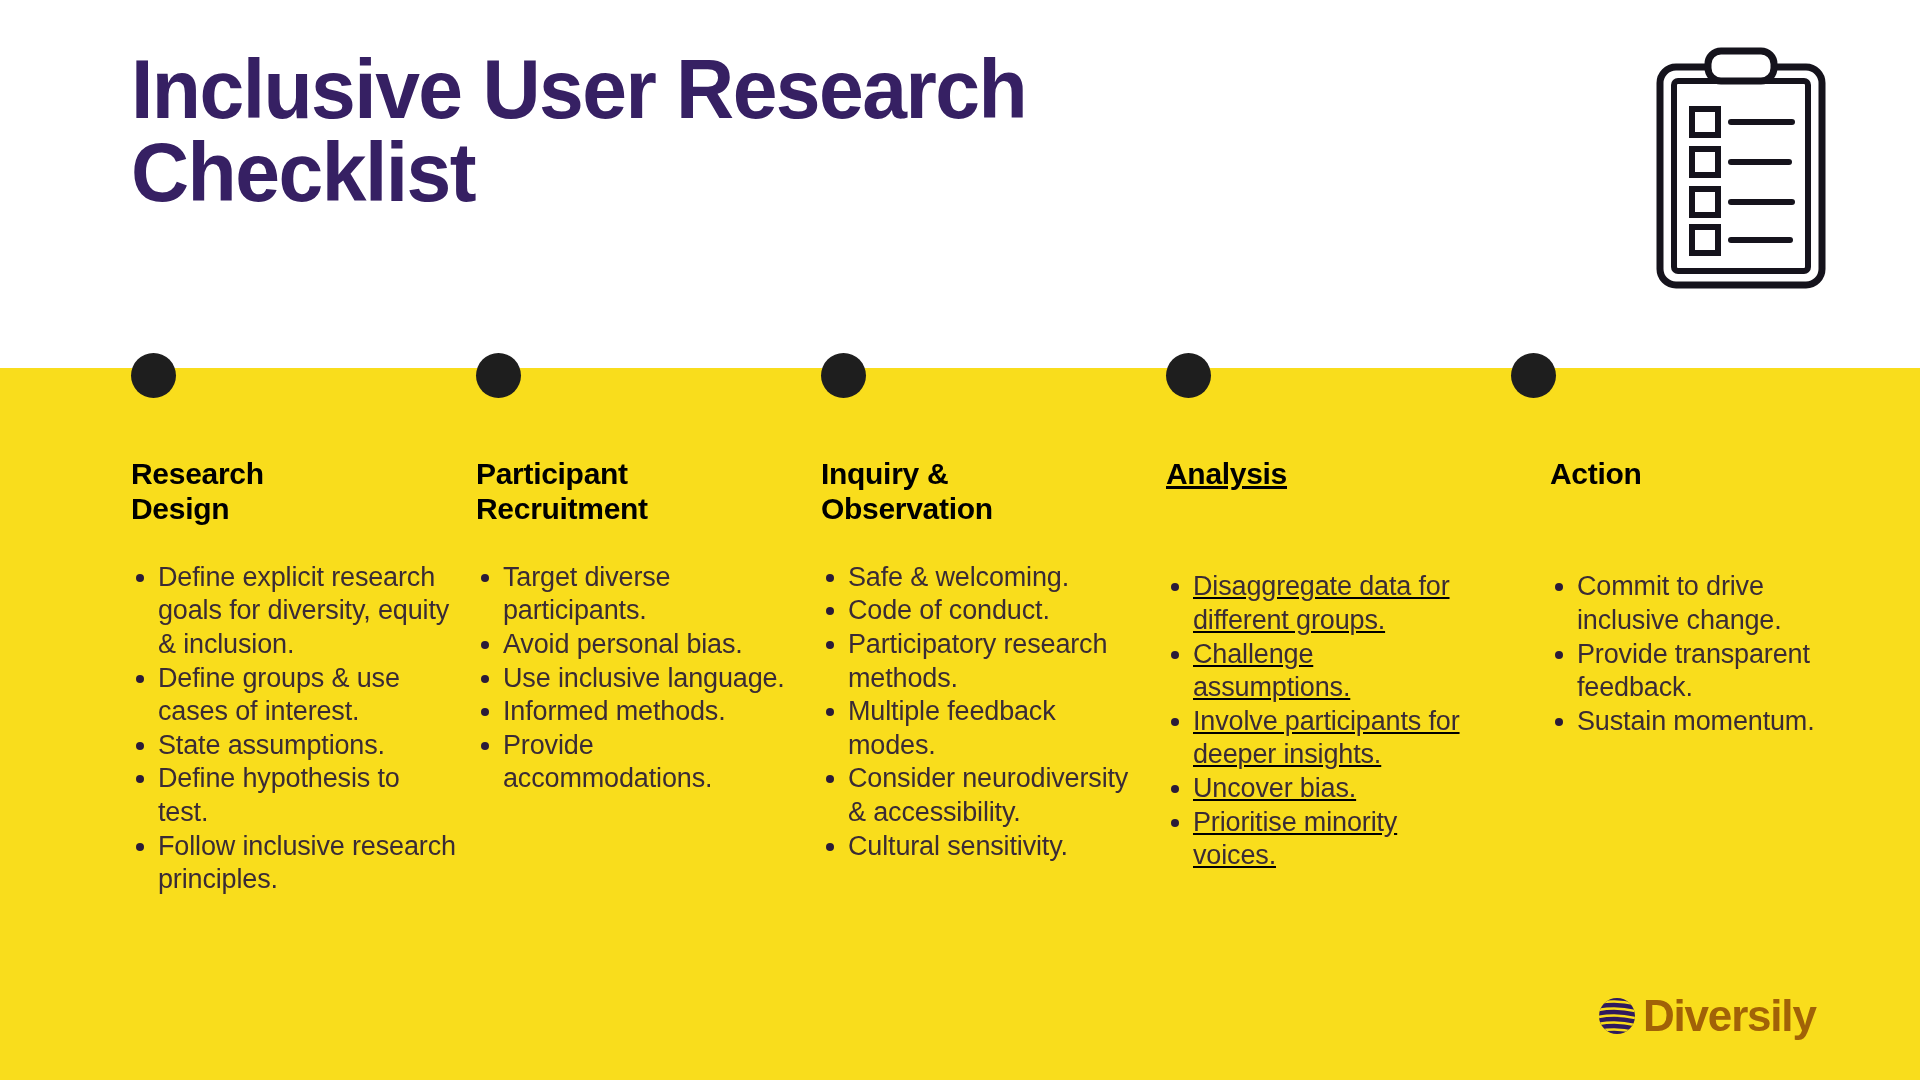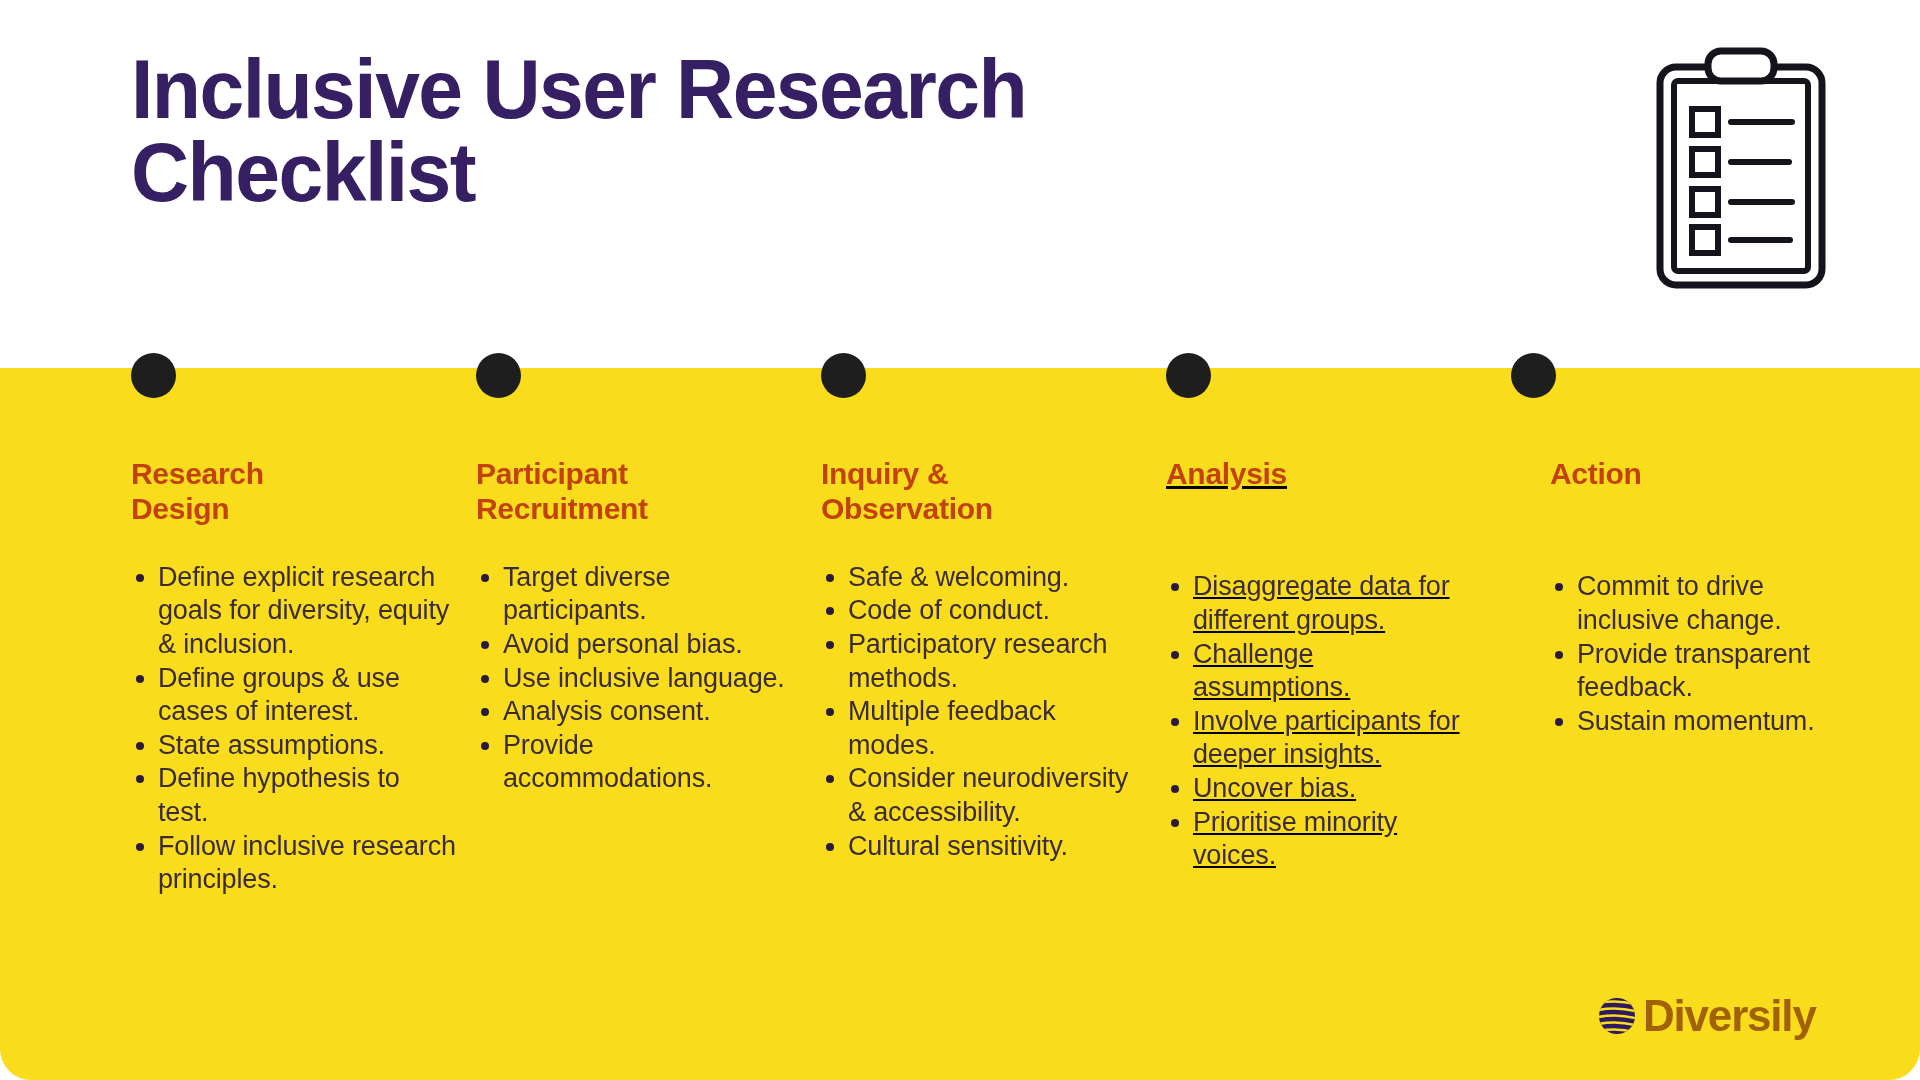--- a/index.html
+++ b/index.html
@@ -16,21 +16,20 @@
     position: relative;
   }
 
   
   .poster {
     position: relative;
     width: 1920px;
     height: 1080px;
     background: #FFFFFF;
     overflow: hidden;
-    border-radius: 31px;
   }
 
   
   .yellow-band {
     position: absolute;
     left: 0;
     top: 368px;
     width: 1920px;
     height: 712px;
     background: #F9DD1C;
@@ -90,21 +89,21 @@
     height: 712px;
   }
 
   .column {
     position: absolute;
     top: 0;
     width: 330px;
   }
 
   .col-heading {
-    color: #c2410c;
+    color: #000000;
     font-family: "Liberation Sans", sans-serif;
     font-size: 30px;
     font-weight: bold;
     line-height: 1.18;
     letter-spacing: -0.3px;
     white-space: pre-line;
     margin-top: 88px;
   }
 
   .col-list {
@@ -228,21 +227,21 @@
       </ul>
     </div>
 
     <div class="column col-2">
       <div class="col-heading">Participant
 Recruitment</div>
       <ul class="col-list">
         <li>Target diverse participants.</li>
         <li>Avoid personal bias.</li>
         <li>Use inclusive language.</li>
-        <li>Analysis consent.</li>
+        <li>Informed methods.</li>
         <li>Provide accommodations.</li>
       </ul>
     </div>
 
     <div class="column col-3">
       <div class="col-heading">Inquiry &amp;
 Observation</div>
       <ul class="col-list">
         <li>Safe &amp; welcoming.</li>
         <li>Code of conduct.</li>

